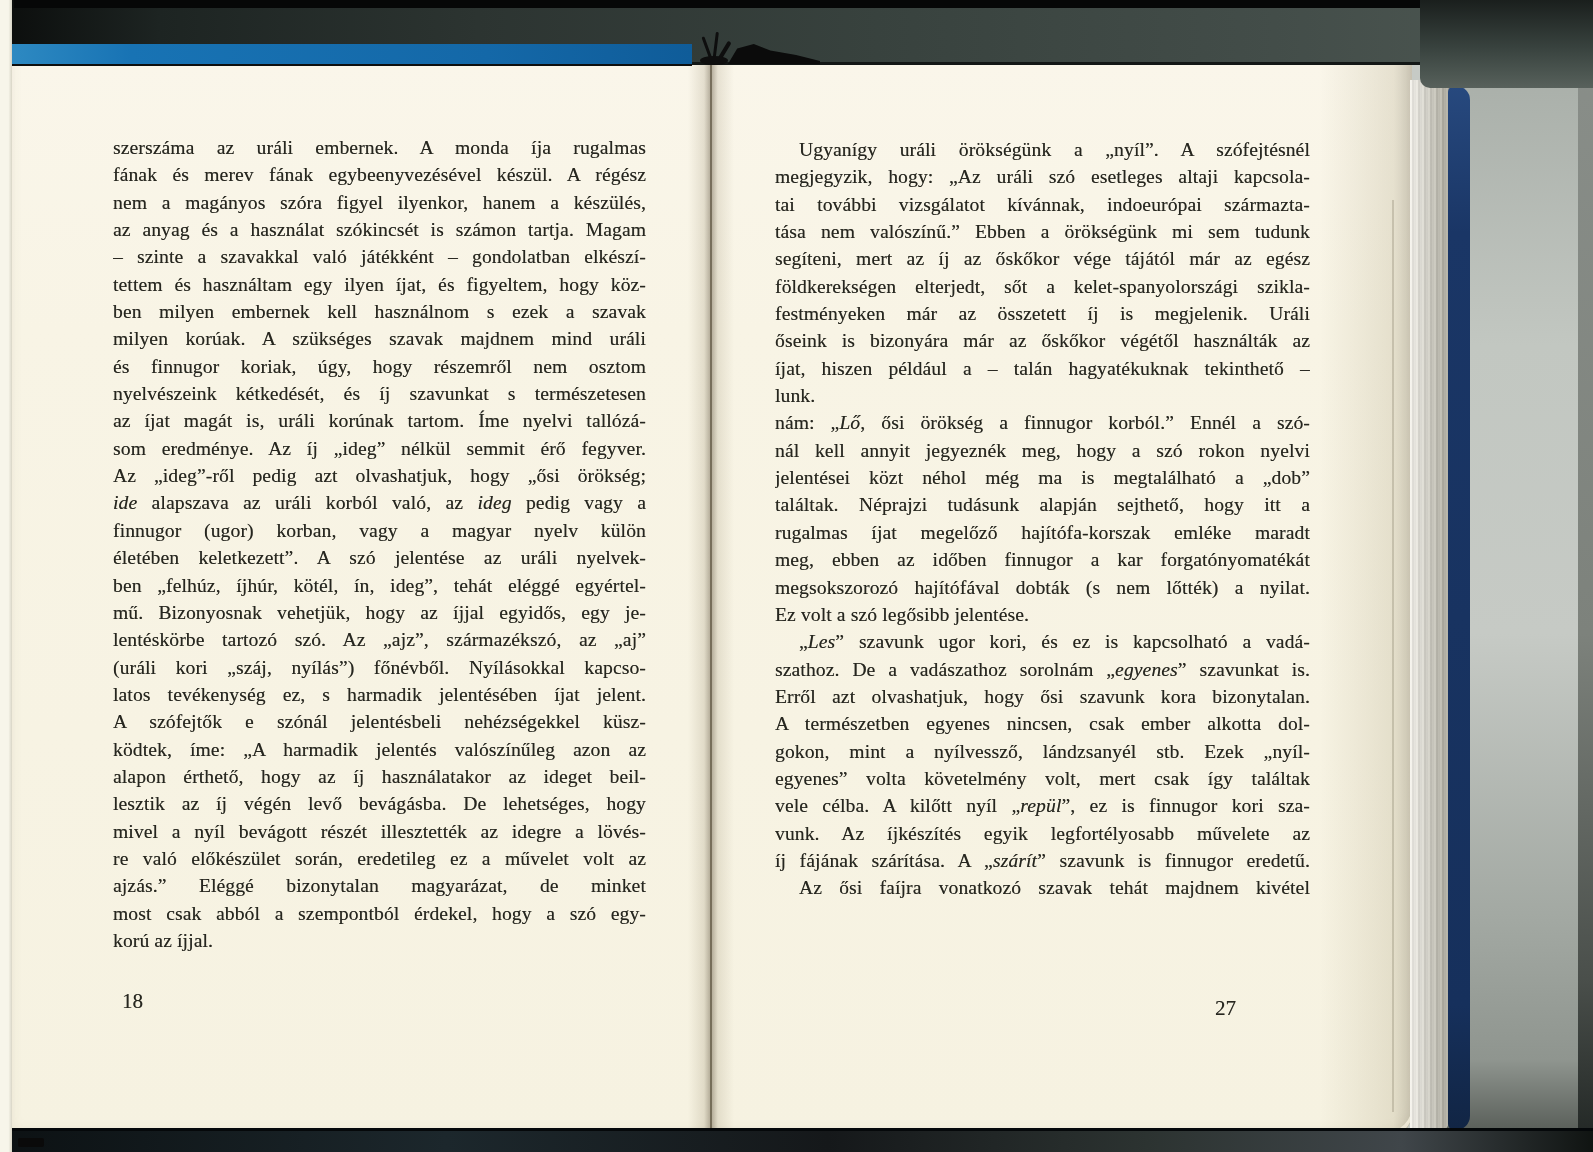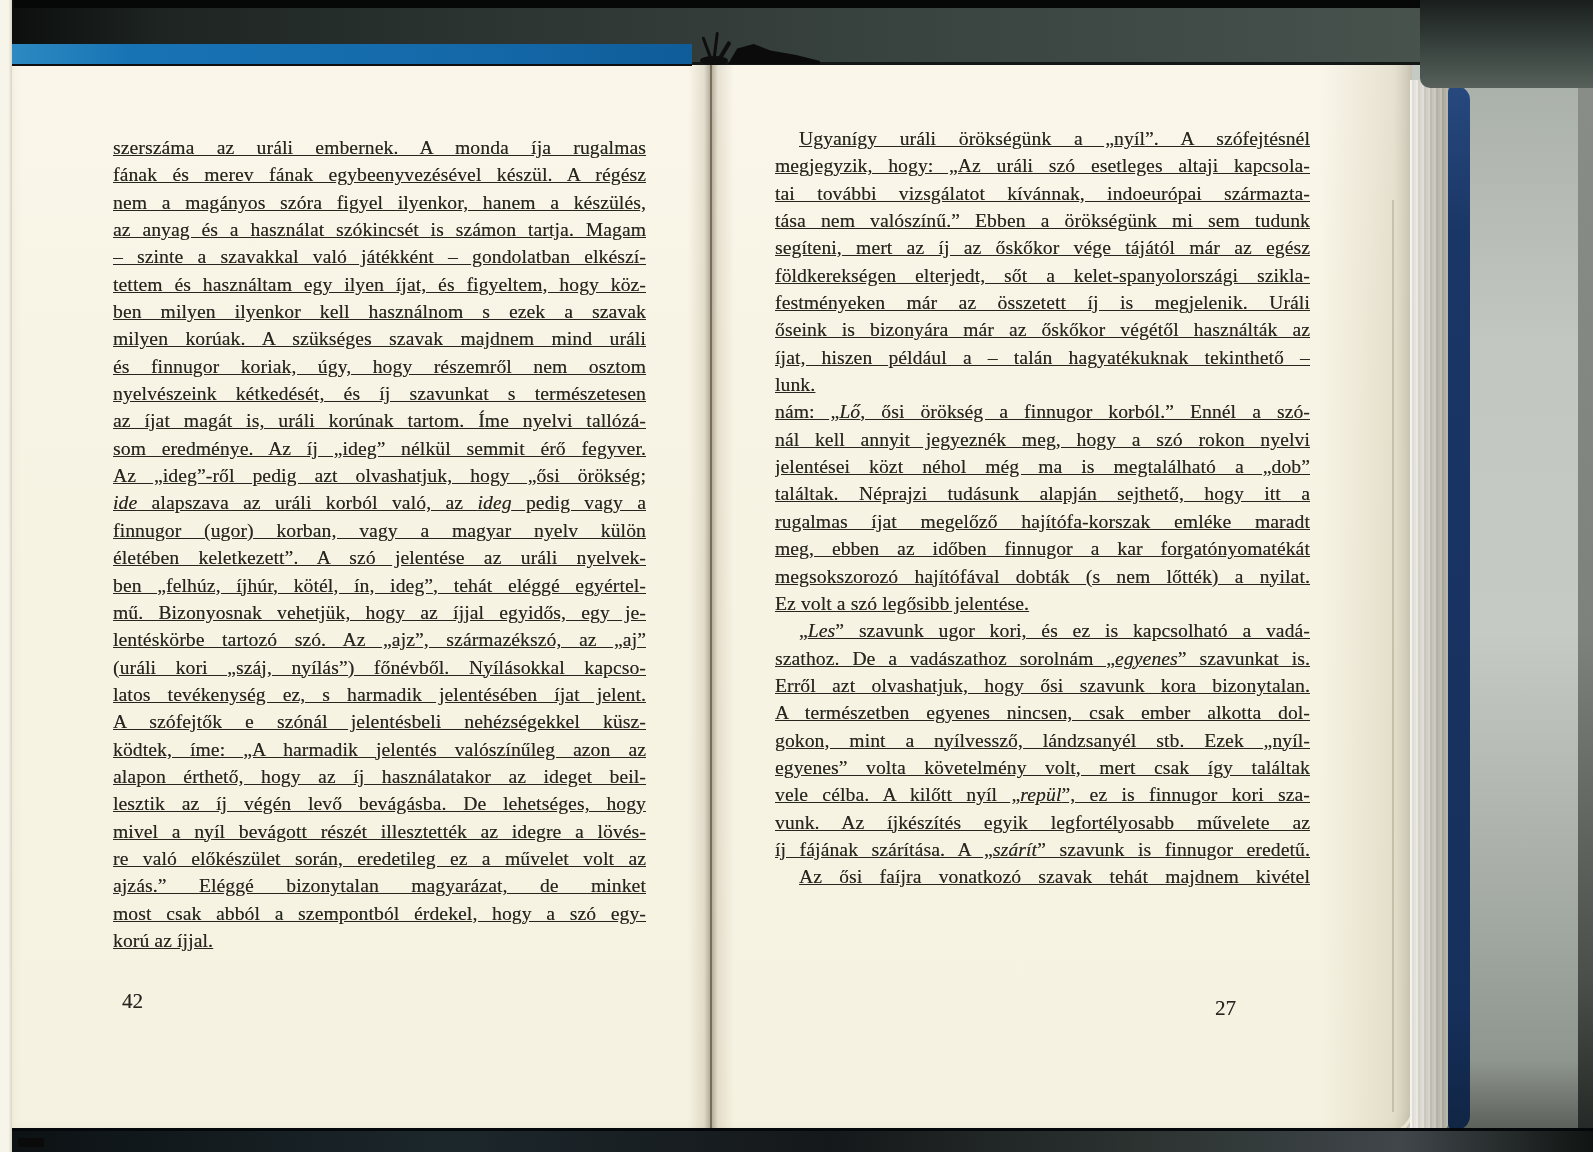--- a/index.html
+++ b/index.html
@@ -99,24 +99,23 @@
   .sprig .s1{left:16px;top:8px;width:3px;height:27px;transform:rotate(-20deg);}
   .sprig .s2{left:24px;top:4px;width:3px;height:31px;transform:rotate(7deg);}
   .sprig .s3{left:32px;top:12px;width:4px;height:23px;transform:rotate(31deg);}
   .sprig .s4{left:10px;top:28px;width:28px;height:9px;border-radius:50%;}
 
   
   .text-block{
     z-index:30;color:var(--ink,#26261f);
     font-size:19.5px;letter-spacing:0.15px;
     text-shadow:0.2px 0 0 rgba(38,38,31,0.55);
-    text-decoration:underline;
   }
   .text-left{left:113px;top:134px;width:533px;}
-  .text-right{left:775px;top:125px;width:535px;}
+  .text-right{left:775px;top:136px;width:535px;}
   .line{
     position:static !important;
     height:27.35px;line-height:27.35px;overflow:hidden;
     text-align:justify;text-align-last:justify;
     -moz-text-align-last:justify;
   }
   .line.short{text-align-last:left;-moz-text-align-last:left;}
   .line.indent{text-indent:24px;}
   .line i{font-style:italic;}
   .pagenum{
@@ -158,21 +157,21 @@
   <div class="bottom-left-mark"></div>
   <div class="left-sliver"></div>
 
   <div class="text-block text-left" id="left-lines">
       <div class="line">szerszáma az uráli embernek. A monda íja rugalmas</div>
       <div class="line">fának és merev fának egybeenyvezésével készül. A régész</div>
       <div class="line">nem a magányos szóra figyel ilyenkor, hanem a készülés,</div>
       <div class="line">az anyag és a használat szókincsét is számon tartja. Magam</div>
       <div class="line">– szinte a szavakkal való játékként – gondolatban elkészí-</div>
       <div class="line">tettem és használtam egy ilyen íjat, és figyeltem, hogy köz-</div>
-      <div class="line">ben milyen ilyenkor kell használnom s ezek a szavak</div>
+      <div class="line">ben milyen embernek kell használnom s ezek a szavak</div>
       <div class="line">milyen korúak. A szükséges szavak majdnem mind uráli</div>
       <div class="line">és finnugor koriak, úgy, hogy részemről nem osztom</div>
       <div class="line">nyelvészeink kétkedését, és íj szavunkat s természetesen</div>
       <div class="line">az íjat magát is, uráli korúnak tartom. Íme nyelvi tallózá-</div>
       <div class="line">som eredménye. Az íj „ideg” nélkül semmit érő fegyver.</div>
       <div class="line">Az „ideg”-ről pedig azt olvashatjuk, hogy „ősi örökség;</div>
       <div class="line"><i>ide</i> alapszava az uráli korból való, az <i>ideg</i> pedig vagy a</div>
       <div class="line">finnugor (ugor) korban, vagy a magyar nyelv külön</div>
       <div class="line">életében keletkezett”. A szó jelentése az uráli nyelvek-</div>
       <div class="line">ben „felhúz, íjhúr, kötél, ín, ideg”, tehát eléggé egyértel-</div>
@@ -213,15 +212,15 @@
       <div class="line">szathoz. De a vadászathoz sorolnám „<i>egyenes</i>” szavunkat is.</div>
       <div class="line">Erről azt olvashatjuk, hogy ősi szavunk kora bizonytalan.</div>
       <div class="line">A természetben egyenes nincsen, csak ember alkotta dol-</div>
       <div class="line">gokon, mint a nyílvessző, lándzsanyél stb. Ezek „nyíl-</div>
       <div class="line">egyenes” volta követelmény volt, mert csak így találtak</div>
       <div class="line">vele célba. A kilőtt nyíl „<i>repül</i>”, ez is finnugor kori sza-</div>
       <div class="line">vunk. Az íjkészítés egyik legfortélyosabb művelete az</div>
       <div class="line">íj fájának szárítása. A „<i>szárít</i>” szavunk is finnugor eredetű.</div>
       <div class="line indent">Az ősi faíjra vonatkozó szavak tehát majdnem kivétel</div>
     </div>
-  <div class="pagenum pn-left">42</div>
+  <div class="pagenum pn-left">18</div>
   <div class="pagenum pn-right">27</div>
 </div>
 
 </body></html>

